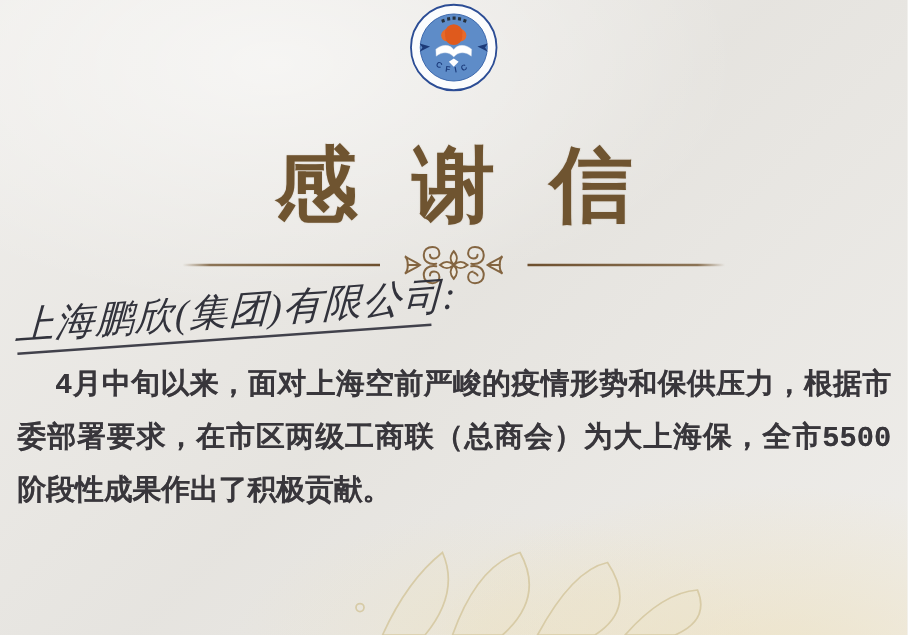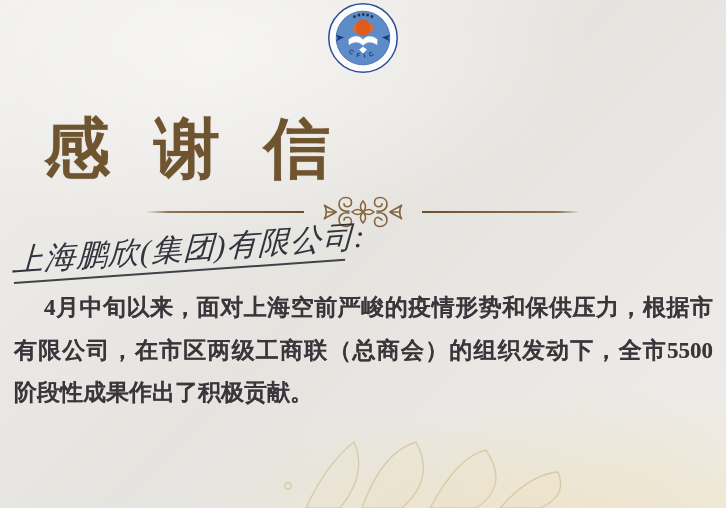--- a/index.html
+++ b/index.html
@@ -22,20 +22,21 @@
   .emblem {
     position: absolute;
     left: 326px; top: 1px;
     width: 74px; height: 74px;
   }
 
   
   .title {
     position: absolute;
     left: 0; right: 0; top: 110px;
+    text-align: center;
     font-size: 66px;
     line-height: 78px;
     font-weight: 700;
     color: #6f5430;
     letter-spacing: 44px;
     text-indent: 44px;
     text-shadow: 0 0 1px rgba(111,84,48,0.35);
     white-space: nowrap;
   }
 
@@ -88,20 +89,21 @@
     font-weight: 600;
     font-size: 23px;
   }
   .bline {
     height: 42.6px;
     line-height: 42.6px;
     text-align: justify;
     text-align-last: justify;
     white-space: nowrap;
     text-shadow: 0 0 0.5px rgba(56,54,59,0.6);
+    font-family: Liberation Mono, monospace;
   }
   .bline.first { padding-left: 30px; }
   .bline.last  { text-align-last: left; }
 
   
   .watermark {
     position: absolute;
     left: 278px; top: 430px;
     width: 330px; height: 78px;
     opacity: 0.9;
@@ -173,21 +175,21 @@
     </svg>
     <div class="rule right"></div>
   </div>
 
   <div class="salutation">
     <span class="hand">上海鹏欣(集团)有限公司:</span>
   </div>
 
   <div class="letter-body">
     <div class="bline first">4月中旬以来，面对上海空前严峻的疫情形势和保供压力，根据市</div>
-    <div class="bline">有限公司，在市区两级工商联（总商会）的组织发动下，全市5500</div>
+    <div class="bline">委部署要求，在市区两级工商联（总商会）为大上海保，全市5500</div>
     <div class="bline last">阶段性成果作出了积极贡献。</div>
   </div>
 
   <svg class="watermark" viewBox="0 0 330 78" aria-hidden="true">
     <g stroke="#d6c9a2" stroke-width="1.4" fill="#e9dfbe" fill-opacity="0.18">
       <path d="M28,78 Q48,34 76,12 Q90,44 62,78 Z"></path>
       <path d="M84,78 Q104,22 138,12 Q158,48 124,78 Z"></path>
       <path d="M152,78 Q180,26 208,20 Q232,56 198,78 Z"></path>
       <path d="M222,78 Q252,44 280,42 Q290,66 262,78 Z"></path>
       <circle cx="10" cy="56" r="3.2" fill="none"></circle>

